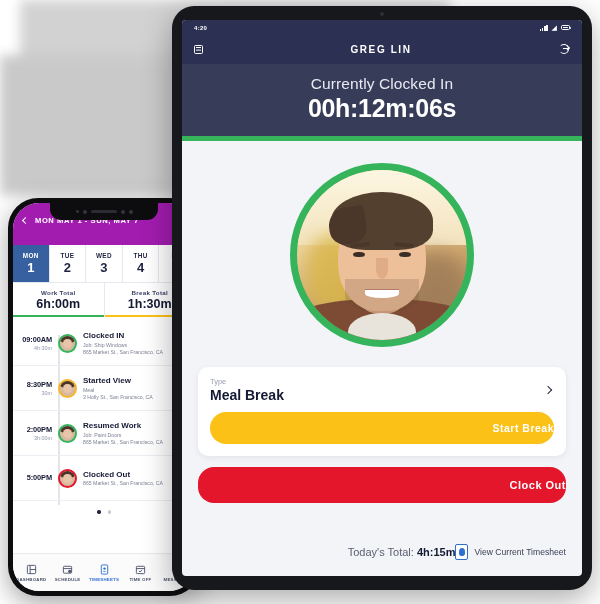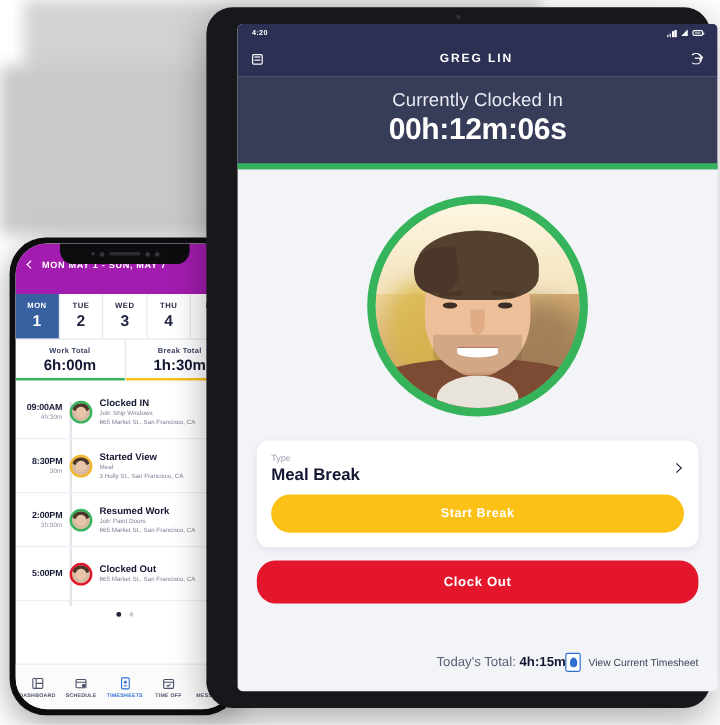--- a/index.html
+++ b/index.html
@@ -181,21 +181,21 @@
     position: absolute; left: 50%; top: 6px;
     transform: translateX(-50%);
     width: 4px; height: 4px; border-radius: 50%;
     background: #2e3038;
   }
   .tablet-screen {
     width: 100%; height: 100%;
     background: #f2f4f8;
     border-radius: 4px;
     overflow: hidden;
-    display: flex; flex-direction: column; margin-left: 16px;
+    display: flex; flex-direction: column;
   }
 
   .t-statusbar {
     background: #2c3154;
     height: 15px;
     display: flex; align-items: center; justify-content: space-between;
     padding: 0 12px;
   }
   .t-time { color: #fff; font-size: 6px; font-weight: bold; letter-spacing: .3px; }
   .t-sysicons { display: flex; align-items: center; gap: 4px; }
@@ -279,21 +279,21 @@
     margin-right: 3px;
   }
   .btn {
     display: block; width: 100%;
     border: none; border-radius: 16px;
     font-family: "Liberation Sans", sans-serif;
     font-size: 10.5px; font-weight: bold;
     letter-spacing: .5px;
     color: #fff;
     cursor: pointer;
-    text-align: center;
+    text-align: right;
   }
   .btn-break { background: #fbc116; padding: 10px 0; margin-top: 9px; }
   .btn-clockout { background: #e3162b; padding: 12px 0; margin-top: 11px; font-size: 11px; }
 
   .t-footer {
     margin-top: auto;
     display: flex; align-items: center; justify-content: flex-end;
     padding: 14px 0 16px;
   }
   .todays-total { font-size: 11px; color: #5c6074; }

